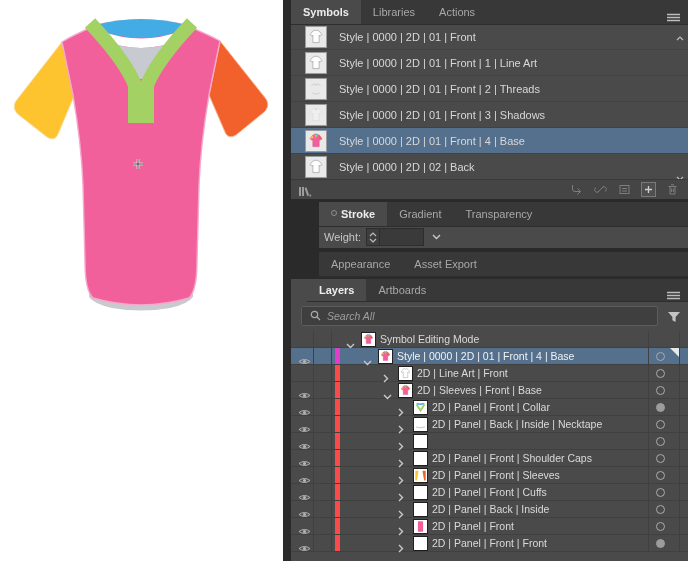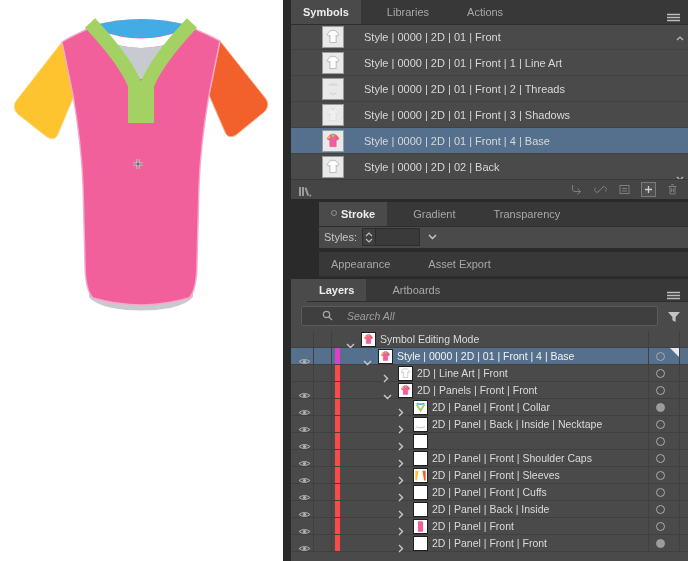--- a/index.html
+++ b/index.html
@@ -4,30 +4,30 @@
 <style>
   html,body{margin:0;padding:0;background:#fff;}
   #app{position:relative;width:688px;height:561px;overflow:hidden;
        font-family:"Liberation Sans",sans-serif;-webkit-font-smoothing:antialiased;}
   
   #canvas{position:absolute;left:0;top:0;width:283px;height:561px;background:#fff;}
   
   #dock{position:absolute;left:283px;top:0;width:405px;height:561px;background:#2A2A2A;}
   .panel{position:absolute;left:8px;width:397px;background:#4A4A4A;box-sizing:border-box;}
   .tabbar{position:relative;height:24px;background:#383838;display:flex;align-items:stretch;
-          border-bottom:1px solid #2E2E2E;gap:14px;}
+          border-bottom:1px solid #2E2E2E;}
   .tab{padding:0 12px;line-height:24px;font-size:11px;color:#A8A8A8;white-space:nowrap;}
   .tab.active{background:#4A4A4A;color:#EDEDED;font-weight:bold;}
   .hamburger{position:absolute;right:8px;top:8px;}
   .tab-dot{display:inline-block;width:4px;height:4px;border:1px solid #8F8F8F;border-radius:50%;
            margin-right:4px;vertical-align:2px;}
   
   #sym-list{position:absolute;top:24px;left:0;right:0;}
-  .srow{position:relative;height:26px;display:flex;align-items:center;gap:20px;
-        padding-left:31px;border-bottom:1px solid #424242;box-sizing:border-box;}
+  .srow{position:relative;height:26px;display:flex;align-items:center;gap:12px;
+        padding-left:14px;border-bottom:1px solid #424242;box-sizing:border-box;}
   .srow.selected{background:#54708C;}
   .sthumb{width:22px;height:22px;background:#E9E9E9;border:1px solid #9B9B9B;
           box-sizing:border-box;display:flex;align-items:center;justify-content:center;flex:0 0 auto;}
   .slabel{font-size:11px;color:#D8D8D8;white-space:nowrap;}
   .scrollhint{position:absolute;right:4px;}
   #sym-footer{position:absolute;left:0;right:0;bottom:0;height:19px;background:#454545;
               border-top:1px solid #3A3A3A;}
   #sym-footer .left-ic{position:absolute;left:7px;top:3px;}
   #sym-footer .right-ics{position:absolute;right:8px;top:2px;display:flex;gap:9px;align-items:center;}
   .ftic{width:15px;height:15px;display:flex;align-items:center;justify-content:center;}
@@ -38,21 +38,21 @@
   .wlabel{font-size:11px;color:#C6C6C6;margin-right:5px;}
   .stepper{width:14px;height:18px;background:#3E3E3E;border:1px solid #2D2D2D;box-sizing:border-box;
            display:flex;flex-direction:column;align-items:center;justify-content:center;gap:1px;}
   .winput{width:44px;height:18px;background:#3A3A3A;border:1px solid #2D2D2D;border-left:none;
           box-sizing:border-box;color:#DDD;font-size:10px;padding:0 3px;outline:none;}
   .ddbtn{width:17px;height:18px;margin-left:4px;display:flex;align-items:center;justify-content:center;}
   
   #search-wrap{position:relative;height:29px;background:#4A4A4A;}
   #search-box{position:absolute;left:10px;right:30px;top:4px;height:20px;background:#3F3F3F;
               border:1px solid #5C5C5C;border-radius:2px;display:flex;align-items:center;
-              gap:14px;padding:0 20px;box-sizing:border-box;}
+              gap:6px;padding:0 8px;box-sizing:border-box;}
   #search-ph{font-size:10.5px;font-style:italic;color:#9E9E9E;}
   #filter-ic{position:absolute;right:7px;top:7px;}
   #lrows{position:relative;}
   .vline{position:absolute;top:0;bottom:0;width:1px;background:#404040;z-index:3;}
   .lrow{position:relative;height:17px;border-bottom:1px solid #404040;box-sizing:border-box;}
   .lrow.selected{background:#54708C;}
   .eye{position:absolute;left:7px;top:4px;}
   .lbar{position:absolute;left:44px;top:0;width:5px;height:16px;z-index:2;}
   .lbar.magenta{background:#E23CCB;}
   .lbar.red{background:#FA4B4B;}
@@ -214,21 +214,21 @@
     <div class="panel" id="stroke-panel" style="top:202px;height:46px;margin-left:28px;">
       <div class="tabbar">
         <div class="tab active"><span class="tab-dot"></span><span>Stroke</span></div>
         <div class="tab">Gradient</div>
         <div class="tab">Transparency</div>
         <span class="hamburger"><svg width="13" height="9" viewBox="0 0 13 9">
               <path d="M0,1.5 H13 M0,4.5 H13 M0,7.5 H13" stroke="#BDBDBD" stroke-width="1.4"></path>
             </svg></span>
       </div>
       <div id="stroke-body">
-        <span class="wlabel">Styles:</span>
+        <span class="wlabel">Weight:</span>
         <span class="stepper">
             <svg width="8" height="5" viewBox="0 0 8 5">
               <path d="M1,4 L4,1 L7,4" fill="none" stroke="#BDBDBD" stroke-width="1.2"></path>
             </svg>
             <svg width="8" height="5" viewBox="0 0 8 5">
               <path d="M1,1 L4,4 L7,1" fill="none" stroke="#BDBDBD" stroke-width="1.2"></path>
             </svg>
           </span>
         <input class="winput" value="" style="">
         <span class="ddbtn">
@@ -331,21 +331,21 @@
               </svg></span>
             <span class="lthumb" style="left: 107px;">
               <svg width="13" height="13" viewBox="0 0 20 20">
                 <path d="M6.3,3.6 L9,2.3 Q10,3.8 11,2.3 L13.7,3.6 L16.7,7.6 L14.1,9.1 L13.5,7.9 L13.5,16.2 L6.5,16.2 L6.5,7.9 L5.9,9.1 L3.3,7.6 Z" fill="#F2609C" stroke="#D8488C" stroke-width="0.6"></path>
        <path d="M3.3,7.6 L6.3,3.6 L7.2,6.6 Z" fill="#FDC42F"></path>
        <path d="M16.7,7.6 L13.7,3.6 L12.8,6.6 Z" fill="#F2612B"></path>
        <path d="M8.6,2.7 L10,5.2 L11.4,2.7" fill="none" stroke="#A3D163" stroke-width="1.4"></path>
        <path d="M9,2.3 Q10,3.4 11,2.3" fill="none" stroke="#44ACE4" stroke-width="1"></path>
               </svg>
             </span>
-            <span class="llabel" style="left: 126px;">2D | Panels | Front | Front</span>
+            <span class="llabel" style="left: 126px;">2D | Sleeves | Front | Base</span>
             <span class="target"></span>
           </div>
           <div class="lrow">
             <span class="eye"><svg width="13" height="9" viewBox="0 0 13 9">
                 <path d="M1,4.5 Q6.5,0.5 12,4.5 Q6.5,8.5 1,4.5 Z" fill="none" stroke="#B5B5B5"></path>
                 <circle cx="6.5" cy="4.5" r="1.6" fill="#B5B5B5"></circle>
               </svg></span>
             <span class="lbar red"></span>
             <span class="chev" style="left: 107px;"><svg width="6" height="9" viewBox="0 0 6 9">
                 <path d="M1,1 L4.5,4.5 L1,8" fill="none" stroke="#C9C9C9" stroke-width="1.4"></path>

